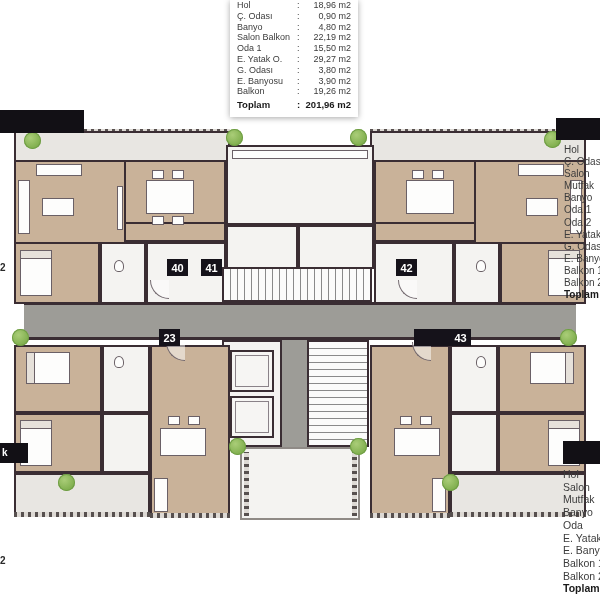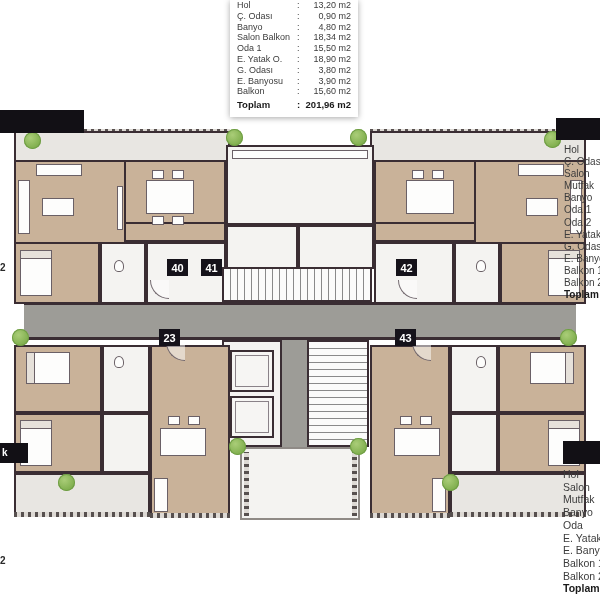--- a/index.html
+++ b/index.html
@@ -184,67 +184,67 @@
   <div class="tree" style="left:560px;top:329px;"></div>
   <div class="tree" style="left:229px;top:438px;"></div>
   <div class="tree" style="left:350px;top:438px;"></div>
   <div class="tree" style="left:58px;top:474px;"></div>
   <div class="tree" style="left:442px;top:474px;"></div>
 
   <div class="badge" style="left:159px;top:329px;">23</div>
   <div class="badge" style="left:167px;top:259px;">40</div>
   <div class="badge" style="left:201px;top:259px;">41</div>
   <div class="badge" style="left:396px;top:259px;">42</div>
-  <div class="badge" style="left:395px;top:329px;">43</div>
+  <div class="badge" style="left:414px;top:329px;padding-left:36px;">43</div>
 
   <div class="legend-top">
     <div class="lrow">
       <span class="lbl">Hol</span>
       <span class="cln">:</span>
-      <span class="val">13,20 m2</span>
+      <span class="val">18,96 m2</span>
     </div>
     <div class="lrow">
       <span class="lbl">Ç. Odası</span>
       <span class="cln">:</span>
       <span class="val">0,90 m2</span>
     </div>
     <div class="lrow">
       <span class="lbl">Banyo</span>
       <span class="cln">:</span>
       <span class="val">4,80 m2</span>
     </div>
     <div class="lrow">
       <span class="lbl">Salon Balkon</span>
       <span class="cln">:</span>
-      <span class="val">18,34 m2</span>
+      <span class="val">22,19 m2</span>
     </div>
     <div class="lrow">
       <span class="lbl">Oda 1</span>
       <span class="cln">:</span>
       <span class="val">15,50 m2</span>
     </div>
     <div class="lrow">
       <span class="lbl">E. Yatak O.</span>
       <span class="cln">:</span>
-      <span class="val">18,90 m2</span>
+      <span class="val">29,27 m2</span>
     </div>
     <div class="lrow">
       <span class="lbl">G. Odası</span>
       <span class="cln">:</span>
       <span class="val">3,80 m2</span>
     </div>
     <div class="lrow">
       <span class="lbl">E. Banyosu</span>
       <span class="cln">:</span>
       <span class="val">3,90 m2</span>
     </div>
     <div class="lrow">
       <span class="lbl">Balkon</span>
       <span class="cln">:</span>
-      <span class="val">15,60 m2</span>
+      <span class="val">19,26 m2</span>
     </div>
     <div class="lrow total">
       <span class="lbl">Toplam</span>
       <span class="cln">:</span>
       <span class="val">201,96 m2</span>
     </div>
   </div>
 
   <div class="legend-rt">
     <div class="hdr"></div>

